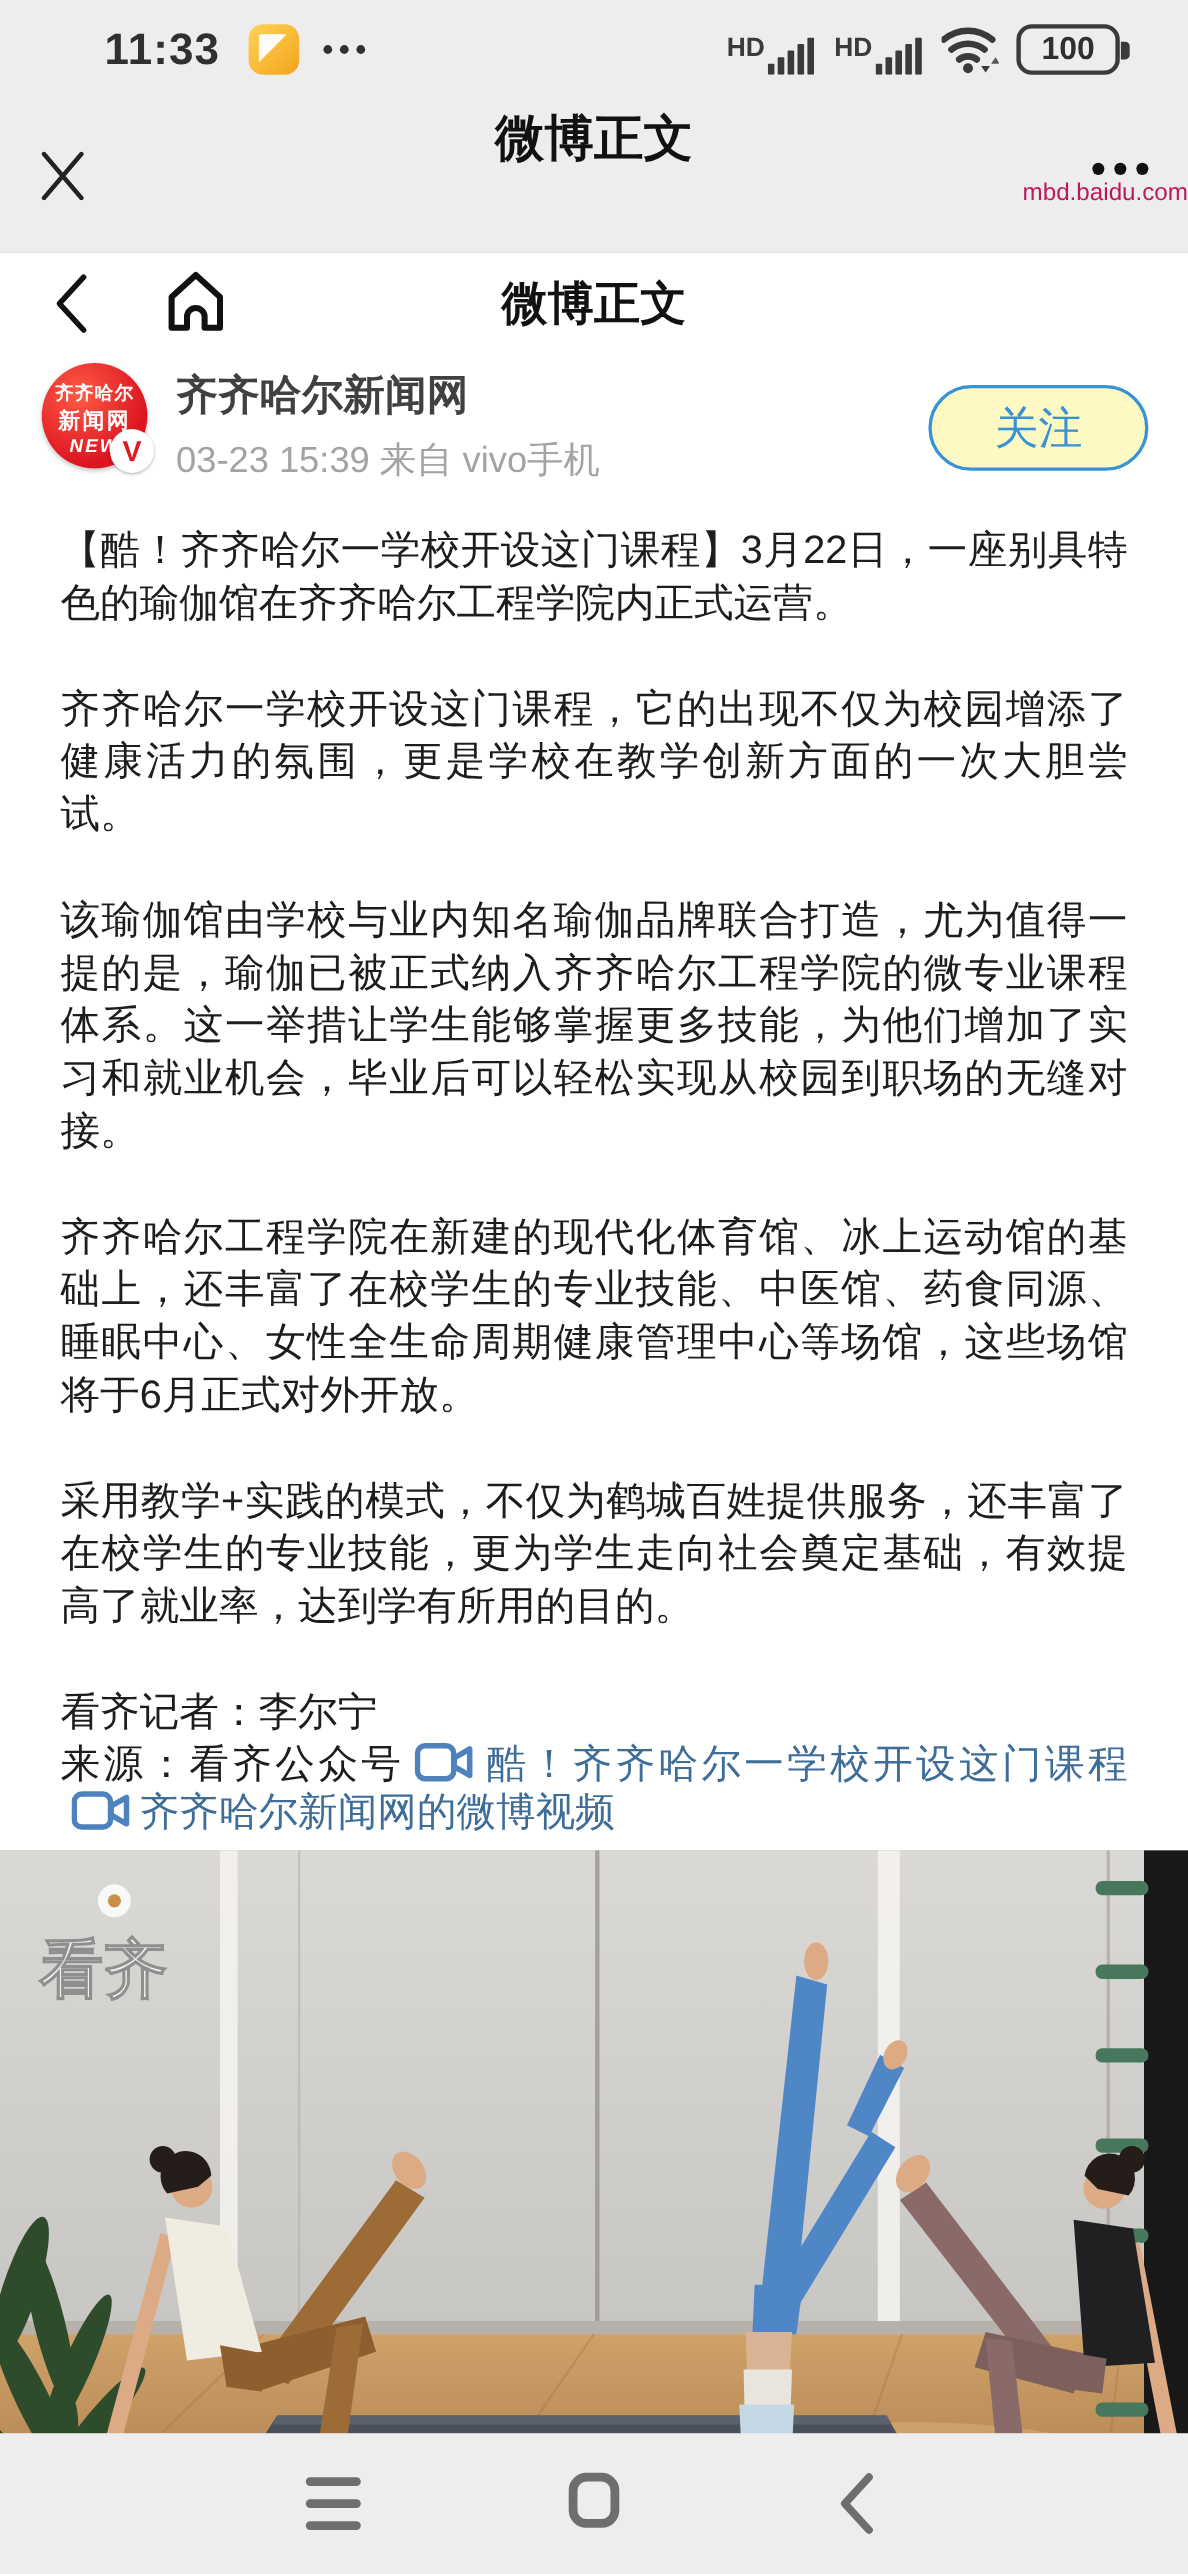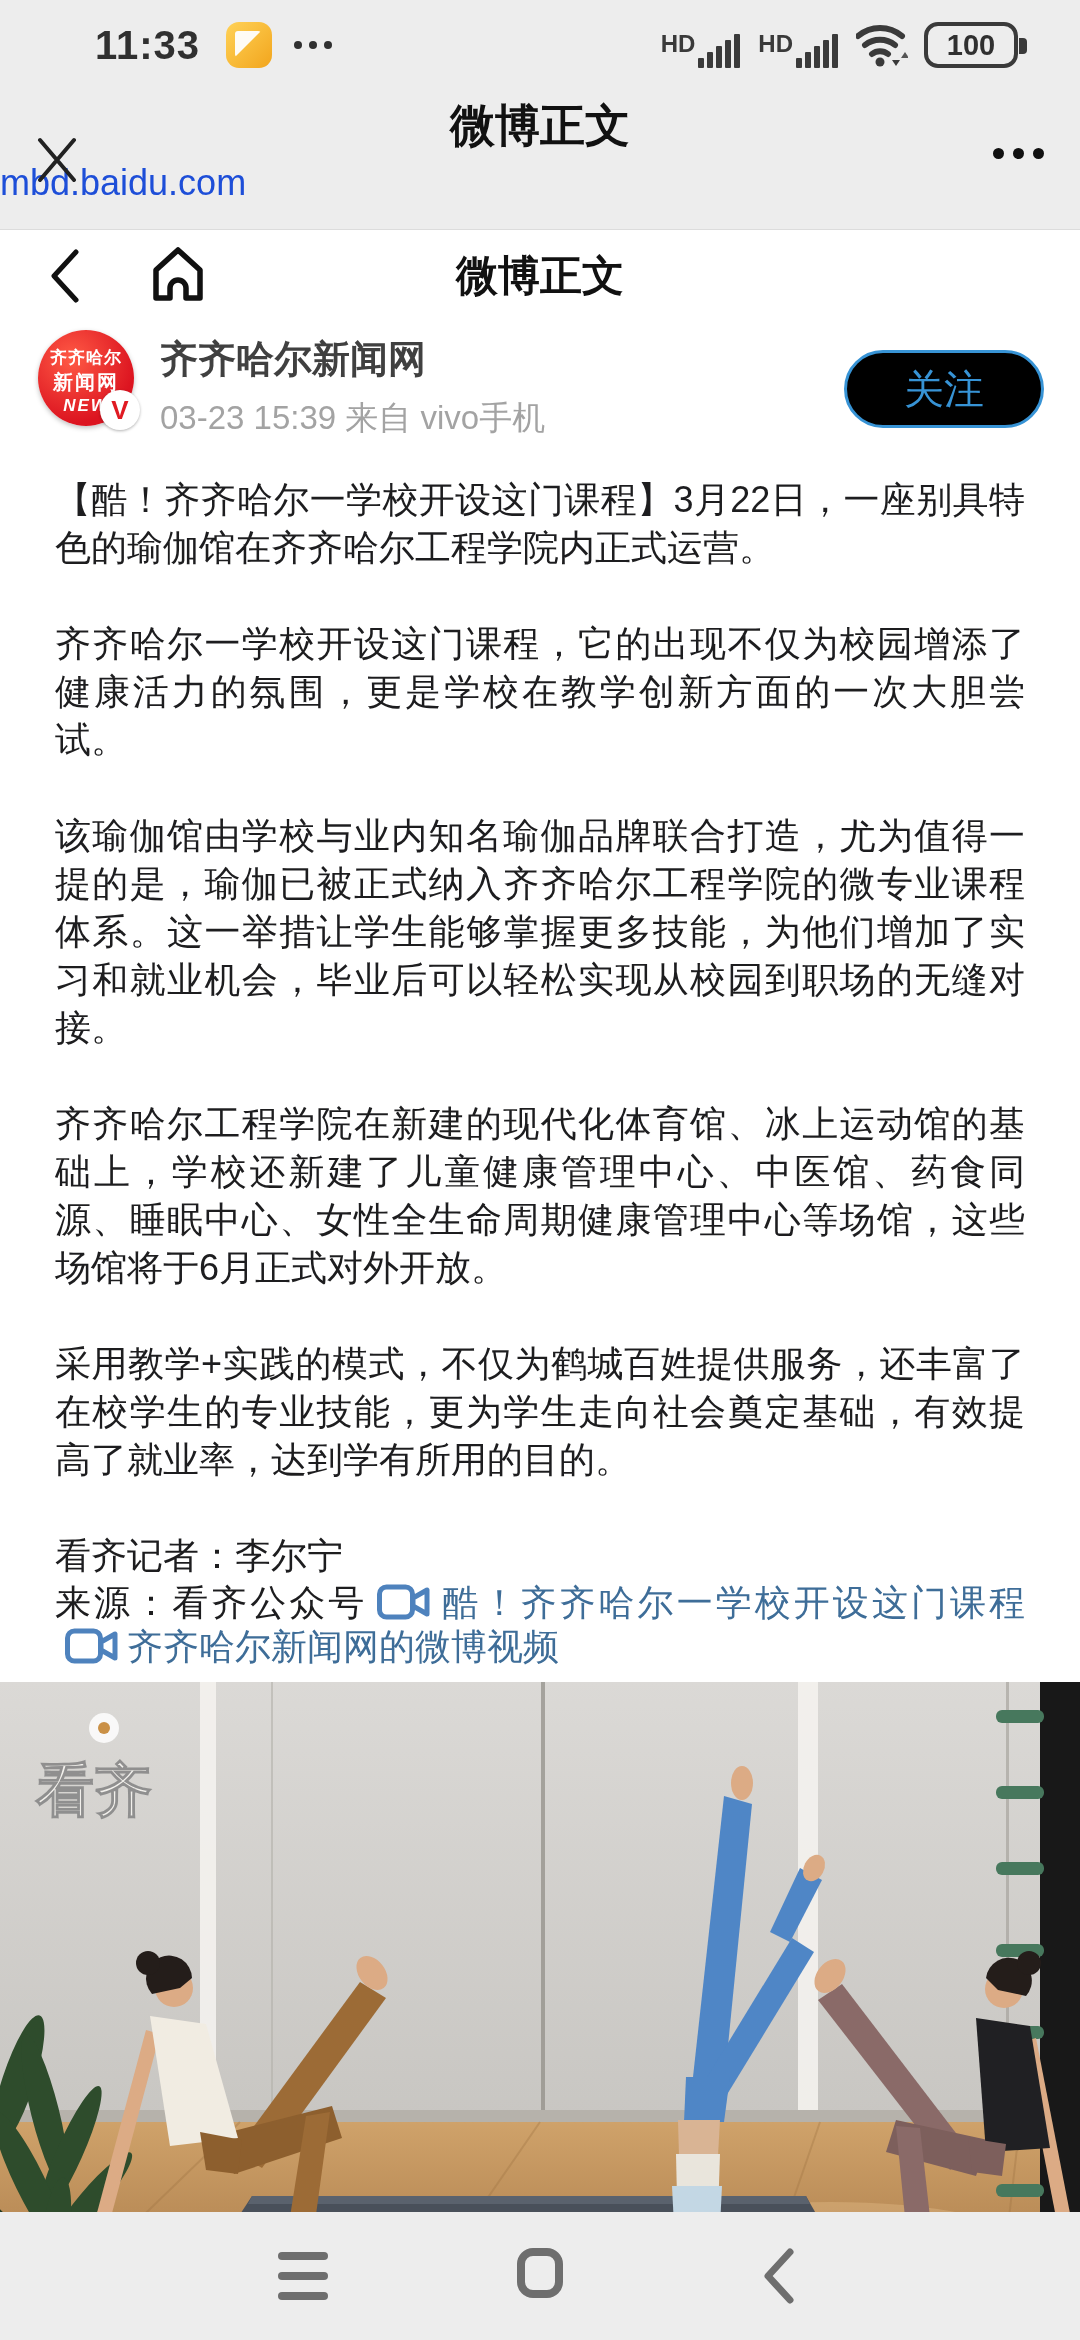--- a/index.html
+++ b/index.html
@@ -19,21 +19,21 @@
   .sb-right{margin-left:auto;display:flex;gap:16px;}
   .hd-group{display:flex;align-items:flex-end;gap:3px;}
   .hd-label{font-size:24px;font-weight:800;color:#3a3a3a;line-height:20px;margin-bottom:14px;}
   .battery{position:relative;width:94px;height:46px;border:4px solid #3a3a3a;border-radius:14px;
            display:flex;align-items:center;justify-content:center;font-size:29px;font-weight:600;color:#303030;box-sizing:border-box;}
   .battery::after{content:"";position:absolute;right:-13px;top:12px;width:8px;height:16px;background:#3a3a3a;border-radius:0 4px 4px 0;}
 
   
   .browserbar{position:relative;height:140px;background:#ededed;border-bottom:1px solid #dcdcdc;box-sizing:border-box;}
   .bb-title{position:absolute;left:0;right:0;top:6px;text-align:center;font-size:45px;font-weight:700;color:#111;}
-  .bb-domain{position:absolute;left:0;right:0;top:72px;text-align:left;font-size:36px;color:#1d4ed8;}
+  .bb-domain{position:absolute;left:0;right:0;top:72px;text-align:right;font-size:22px;color:#be185d;}
   .bb-close{position:absolute;left:34px;top:46px;width:46px;height:46px;cursor:pointer;}
   .bb-menu{position:absolute;right:36px;top:58px;display:flex;gap:9px;cursor:pointer;}
   .bb-menu i{width:11px;height:11px;border-radius:50%;background:#111;}
 
   
   .pageheader{position:relative;height:90px;background:#fff;}
   .ph-title{position:absolute;left:0;right:0;top:0;line-height:92px;text-align:center;font-size:42px;font-weight:700;color:#111;}
   .ph-back{position:absolute;left:48px;top:18px;}
   .ph-home{position:absolute;left:148px;top:14px;}
 
@@ -44,21 +44,21 @@
           color:#fff;text-align:center;box-shadow:0 2px 5px rgba(0,0,0,.25);cursor:pointer;}
   .avatar .a1{font-size:17px;font-weight:700;padding-top:16px;letter-spacing:1px;}
   .avatar .a2{font-size:20px;font-weight:700;letter-spacing:2px;}
   .avatar .a3{font-size:17px;font-weight:800;font-style:italic;letter-spacing:2px;}
   .vbadge{position:absolute;right:-6px;bottom:-4px;width:40px;height:40px;border-radius:50%;
           background:#fff;color:#e01a22;font-size:26px;font-weight:900;line-height:40px;text-align:center;
           box-shadow:0 1px 3px rgba(0,0,0,.3);}
   .a-name{position:absolute;left:160px;top:4px;font-size:38px;font-weight:700;color:#404040;cursor:pointer;}
   .a-meta{position:absolute;left:160px;top:66px;font-size:33px;color:#a3a3a3;}
   .follow-btn{position:absolute;right:36px;top:20px;width:200px;height:78px;border-radius:40px;
-          background:#000000;border:3px solid #3793d5;color:#3793d5;font-size:40px;
+          background:#fef9c3;border:3px solid #3793d5;color:#3793d5;font-size:40px;
           font-family:Liberation Serif, serif;cursor:pointer;}
 
   
   .article{padding:0 55px;margin-top:26px;font-size:36px;line-height:48px;color:#1d1d1f;text-align:justify;}
   .article p{margin:48px 0 0 0;}
   .article p:first-child{margin-top:0;}
   .article p.sourceline{margin-top:0;line-height:40px;}
   .vlink{color:#3e6d98;text-decoration:none;cursor:pointer;}
   .vicon{vertical-align:-9px;margin:0 8px 0 10px;}
 
@@ -160,21 +160,21 @@
     </div>
     <div class="a-name">齐齐哈尔新闻网</div>
     <div class="a-meta">03-23 15:39 来自 vivo手机</div>
     <button class="follow-btn">关注</button>
   </div>
 
   <div class="article">
     <p>【酷！齐齐哈尔一学校开设这门课程】3月22日，一座别具特色的瑜伽馆在齐齐哈尔工程学院内正式运营。</p>
     <p>齐齐哈尔一学校开设这门课程，它的出现不仅为校园增添了健康活力的氛围，更是学校在教学创新方面的一次大胆尝试。</p>
     <p>该瑜伽馆由学校与业内知名瑜伽品牌联合打造，尤为值得一提的是，瑜伽已被正式纳入齐齐哈尔工程学院的微专业课程体系。这一举措让学生能够掌握更多技能，为他们增加了实习和就业机会，毕业后可以轻松实现从校园到职场的无缝对接。</p>
-    <p>齐齐哈尔工程学院在新建的现代化体育馆、冰上运动馆的基础上，学校还新建了儿童健康管理中心、中医馆、药食同源、睡眠中心、女性全生命周期健康管理中心等场馆，这些场馆将于6月正式对外开放。</p>
+    <p>齐齐哈尔工程学院在新建的现代化体育馆、冰上运动馆的基础上，还丰富了在校学生的专业技能、中医馆、药食同源、睡眠中心、女性全生命周期健康管理中心等场馆，这些场馆将于6月正式对外开放。</p>
     <p>采用教学+实践的模式，不仅为鹤城百姓提供服务，还丰富了在校学生的专业技能，更为学生走向社会奠定基础，有效提高了就业率，达到学有所用的目的。</p>
     <p>看齐记者：李尔宁</p>
     <p class="sourceline"><span>来源：看齐公众号</span><svg class="vicon" width="54" height="44" viewBox="0 0 54 44">
           <rect x="2.5" y="7" width="33" height="30" rx="7" fill="none" stroke="#4e82bd" stroke-width="5"></rect>
           <path d="M36 18 L50 10 L50 34 L36 26 Z" fill="none" stroke="#4e82bd" stroke-width="5" stroke-linejoin="round"></path>
         </svg><a class="vlink">酷！齐齐哈尔一学校开设这门课程</a><svg class="vicon" width="54" height="44" viewBox="0 0 54 44">
           <rect x="2.5" y="7" width="33" height="30" rx="7" fill="none" stroke="#4e82bd" stroke-width="5"></rect>
           <path d="M36 18 L50 10 L50 34 L36 26 Z" fill="none" stroke="#4e82bd" stroke-width="5" stroke-linejoin="round"></path>
         </svg><a class="vlink">齐齐哈尔新闻网的微博视频</a></p>
   </div>

